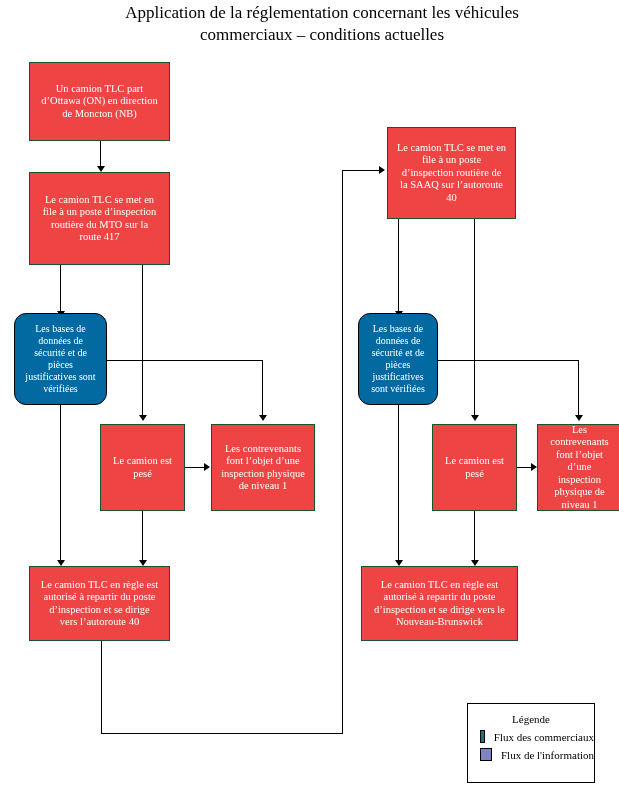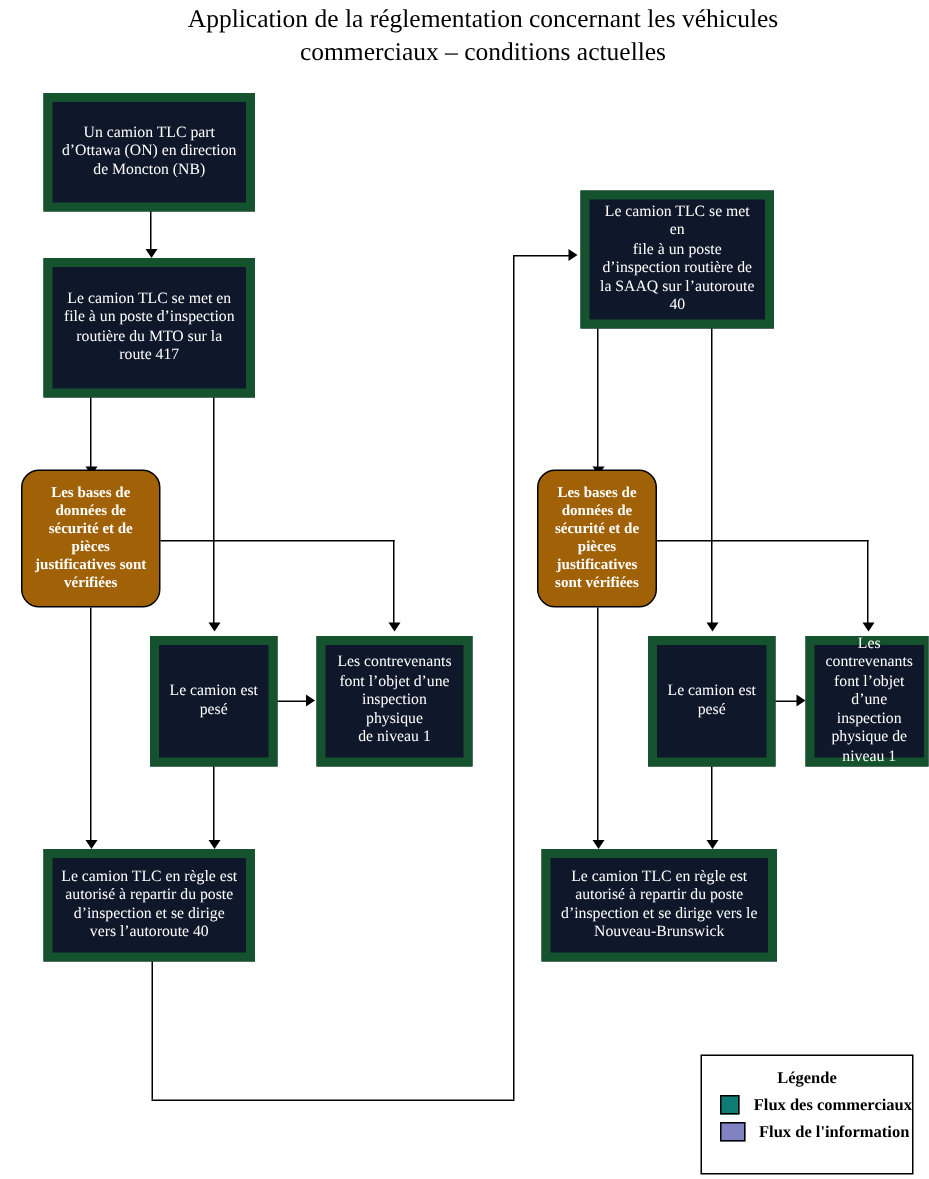--- a/index.html
+++ b/index.html
@@ -39,28 +39,28 @@
     align-items: center;
     justify-content: center;
     text-align: center;
     color: #ffffff;
     font-family: "Liberation Serif", serif;
     font-size: 10.5px;
     line-height: 12.5px;
     padding: 3px 5px;
   }
   .node.goods {
-    background: #0f172a;
-    border: 6px solid #14532d;
+    background: #ef4444;
+    border: 1px solid #14532d;
   }
   .node.info {
-    background: #a16207;
+    background: #0369a1;
     border: 1px solid #000000;
     border-radius: 12px;
-    font-weight: bold;
+    font-weight: normal;
     font-size: 10px;
     line-height: 12px;
   }
   .node .node-text {
     display: block;
     white-space: pre-line;
   }
   
   .conn {
     position: absolute;
@@ -80,26 +80,25 @@
     border-left: 6px solid #000000;
     border-right: 0;
     border-top: 4px solid transparent;
     border-bottom: 4px solid transparent;
   }
   
   #legend {
     position: absolute;
     left: 455px;
     top: 703px;
-    width: 142px;
+    width: 128px;
     height: 80px;
     box-sizing: border-box;
     background: #ffffff;
     border: 1px solid #000000;
-    font-weight: bold;
   }
   #legend-title {
     text-align: center;
     font-family: "Liberation Serif", serif;
     font-size: 11px;
     color: #000000;
     margin-top: 9px;
   }
   .legend-row {
     display: flex;

